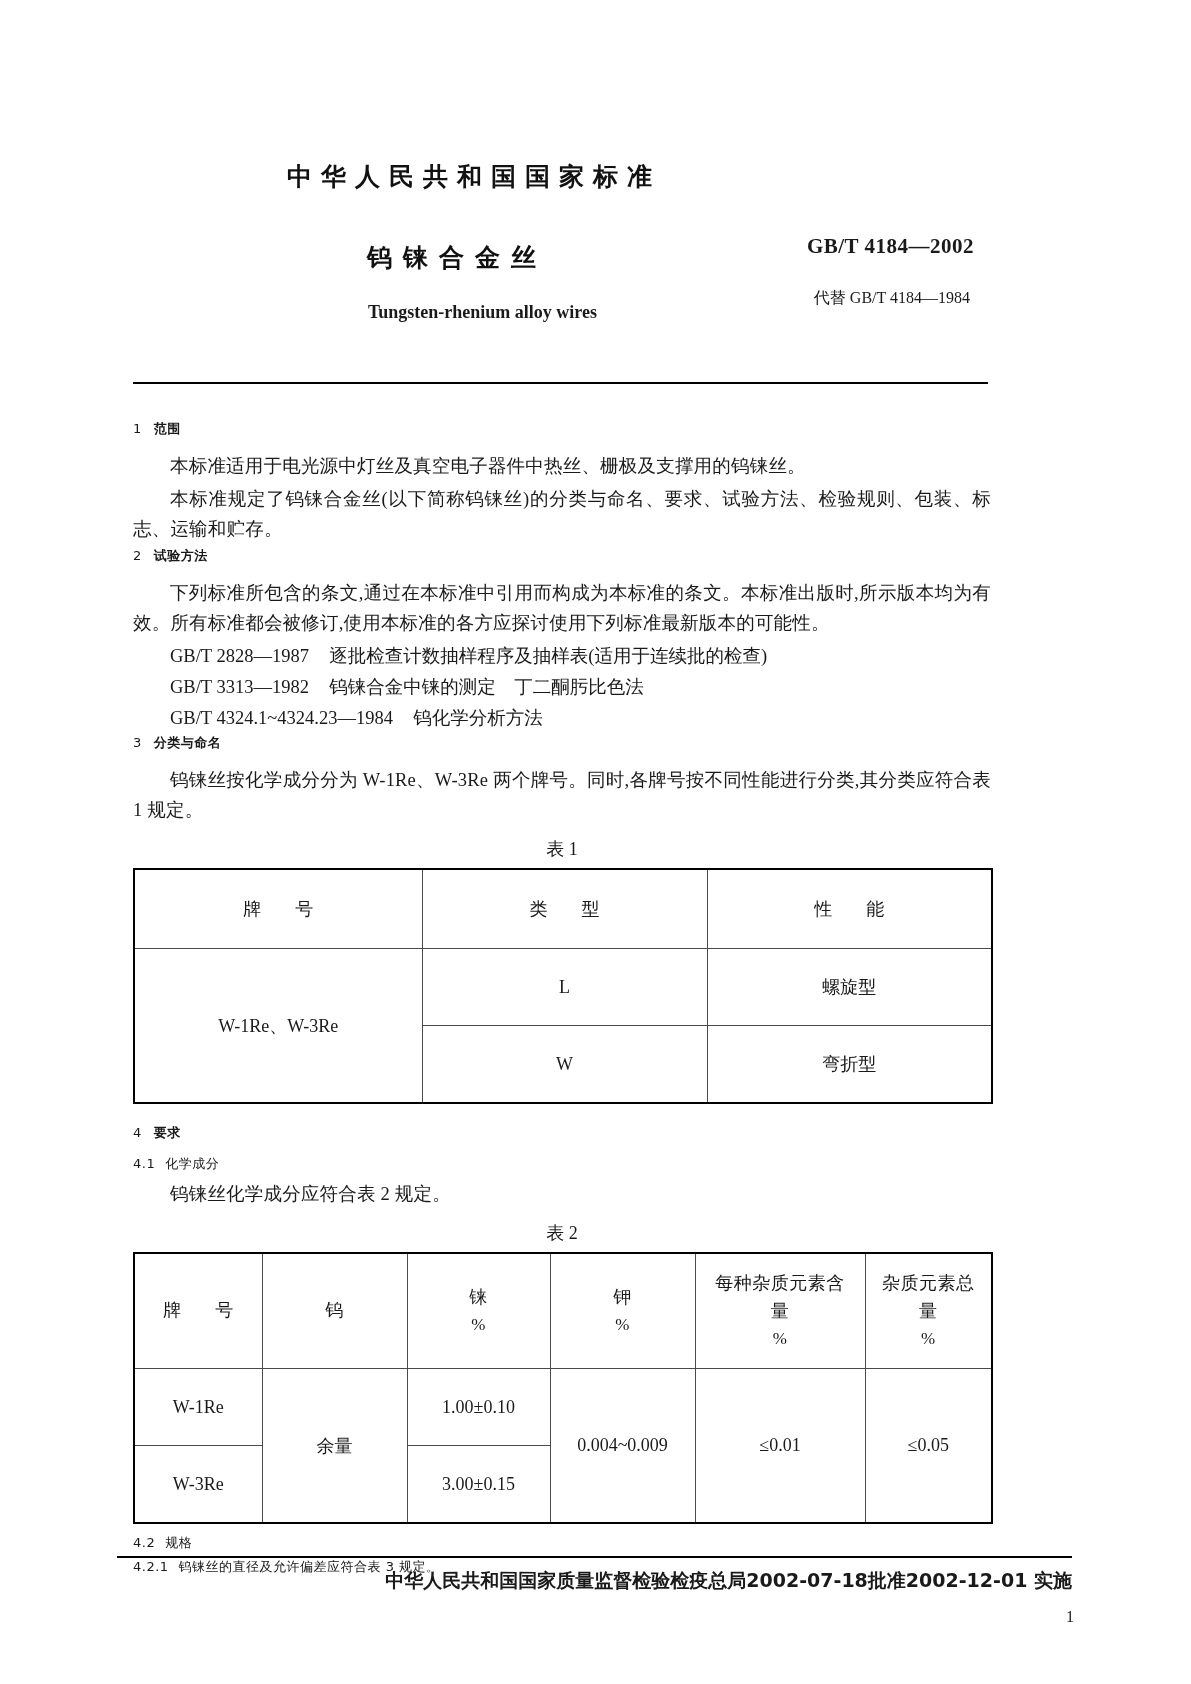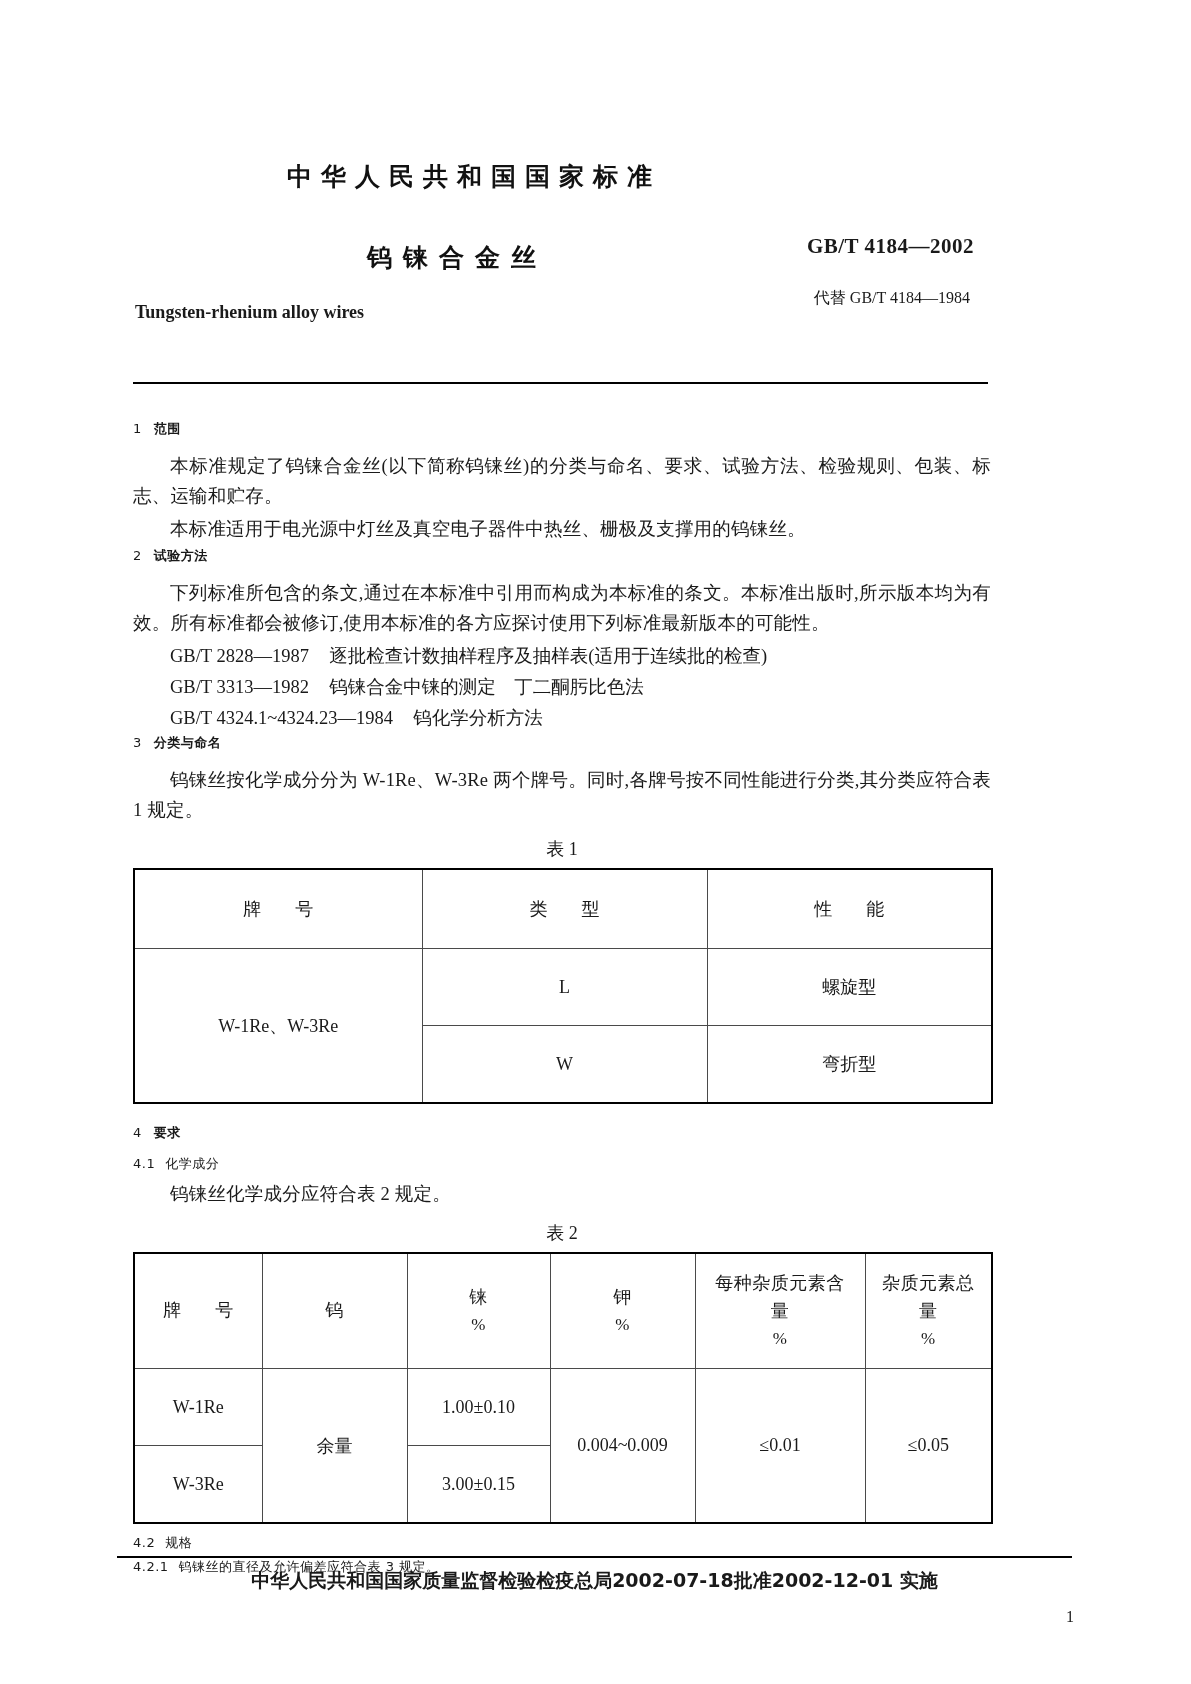--- a/index.html
+++ b/index.html
@@ -59,20 +59,21 @@
   }
   .replaces {
     position: absolute;
     right: 20px;
     top: 128px;
     font-size: 16px;
     white-space: nowrap;
   }
   .doc-title-en {
     margin-top: 28px;
+    text-align: center;
     font-size: 18px;
     font-weight: 700;
     padding-right: 160px;
     font-family: "Liberation Serif", serif;
   }
 
   .rule-top {
     position: absolute;
     left: 133px;
     top: 382px;
@@ -168,21 +169,21 @@
   }
   .footer {
     position: absolute;
     left: 117px;
     top: 1568px;
     width: 955px;
     font-family: "DejaVu Sans", "Liberation Sans", sans-serif;
     font-size: 19px;
     font-weight: 700;
     display: flex;
-    justify-content: center;
+    justify-content: flex-end;
     align-items: baseline;
   }
   .page-num {
     position: absolute;
     right: 117px;
     top: 1608px;
     font-size: 16px;
     font-family: "Liberation Serif", serif;
   }
 </style>
@@ -203,22 +204,22 @@
     <div class="doc-title-en">Tungsten-rhenium alloy wires</div>
   </div>
 
   <div class="rule-top"></div>
 
   <div class="body-zone">
 
     <h2 class="sec">
       <span class="num">1</span><span>范围</span>
     </h2>
+    <p class="para indent blk">本标准适用于电光源中灯丝及真空电子器件中热丝、栅极及支撑用的钨铼丝。</p>
     <p class="para indent">本标准规定了钨铼合金丝(以下简称钨铼丝)的分类与命名、要求、试验方法、检验规则、包装、标志、运输和贮存。</p>
-    <p class="para indent blk">本标准适用于电光源中灯丝及真空电子器件中热丝、栅极及支撑用的钨铼丝。</p>
 
     <h2 class="sec">
       <span class="num">2</span><span>试验方法</span>
     </h2>
     <p class="para indent">下列标准所包含的条文,通过在本标准中引用而构成为本标准的条文。本标准出版时,所示版本均为有效。所有标准都会被修订,使用本标准的各方应探讨使用下列标准最新版本的可能性。</p>
 
     <p class="refline">
       <span>GB/T 2828—1987</span><span class="gap"></span><span>逐批检查计数抽样程序及抽样表(适用于连续批的检查)</span>
     </p>
     <p class="refline">

